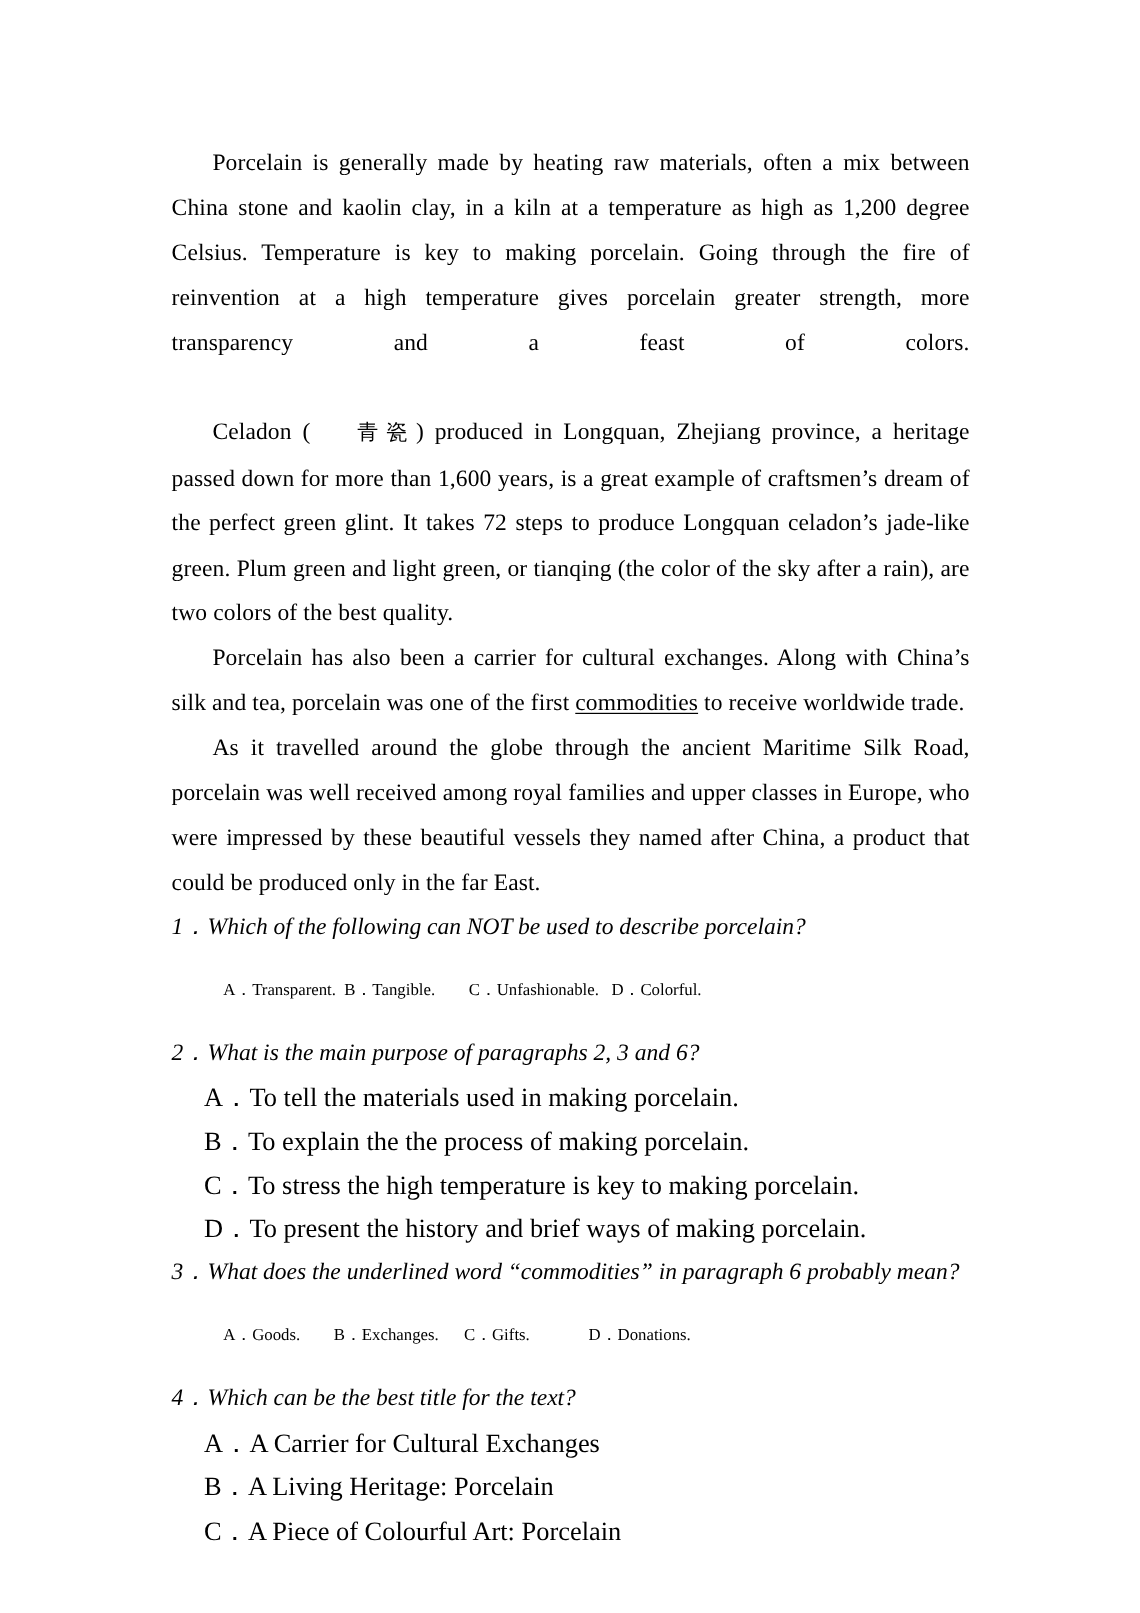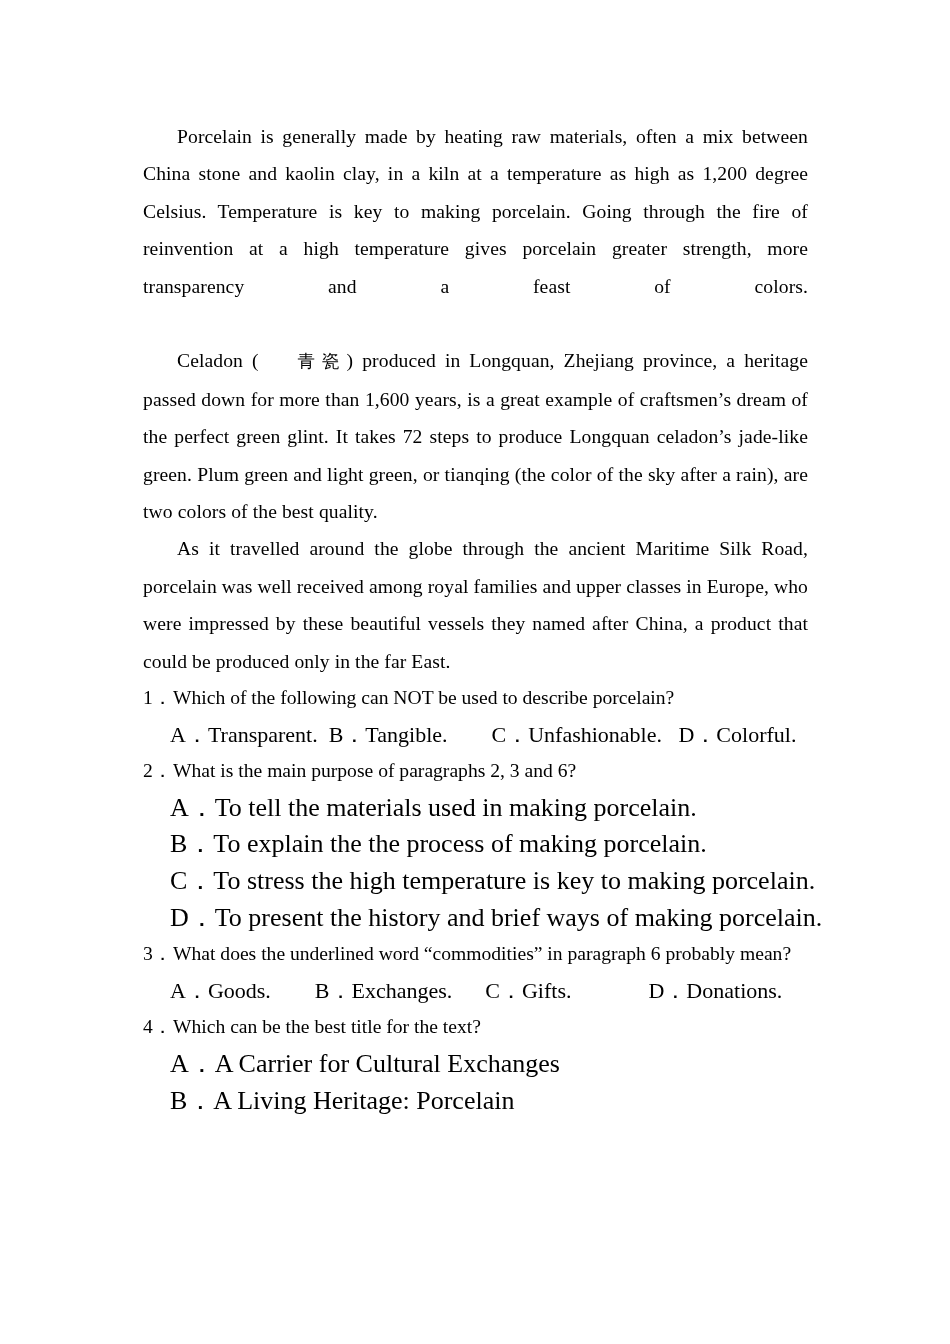--- a/index.html
+++ b/index.html
@@ -64,36 +64,37 @@
     margin-top: 0;
   }
   .q-block {
     margin: 0;
   }
   .q-stem {
     margin: 0;
     font-size: 19.6px;
     line-height: 36.6px;
     white-space: nowrap;
+    font-style: italic;
   }
   .q-num {
     display: inline-block;
     min-width: 30px;
   }
 
   .opt-row {
-    margin: 0;
-    font-size: 22px;
+    margin: 16px;
+    font-size: 14px;
     line-height: 36.6px;
     padding-left: 27px;
     white-space: pre;
   }
   .opt-stacked {
     margin: 0;
-    font-size: 26px;
+    font-size: 22px;
     line-height: 36.6px;
     padding-left: 27px;
     white-space: nowrap;
   }
   .opt-letter {
     display: inline-block;
   }
   .opt-text {
     display: inline-block;
   }
@@ -108,20 +109,23 @@
   <div class="doc-body">
 
     <p class="para">
       <span>Porcelain is generally made by heating raw materials, often a mix between China stone and kaolin clay, in a kiln at a temperature as high as 1,200 degree Celsius. Temperature is key to making porcelain. Going through the fire of reinvention at a high temperature gives porcelain greater strength, more transparency and a feast of colors.</span>
     </p>
 
     <p class="para no-stretch">
       <span>Celadon (</span><span class="cjk">青瓷</span><span>) produced in Longquan, Zhejiang province, a heritage passed down for more than 1,600 years, is a great example of craftsmen’s dream of the perfect green glint. It takes 72 steps to produce Longquan celadon’s jade-like green. Plum green and light green, or tianqing (the color of the sky after a rain), are two colors of the best quality.</span>
     </p>
 
+    <p class="para no-stretch">
+      <span>Porcelain has also been a carrier for cultural exchanges. Along with China’s silk and tea, porcelain was one of the first </span><span class="underlined">commodities</span><span> to receive worldwide trade.</span>
+    </p>
 
     <p class="para no-stretch">
       <span>As it travelled around the globe through the ancient Maritime Silk Road, porcelain was well received among royal families and upper classes in Europe, who were impressed by these beautiful vessels they named after China, a product that could be produced only in the far East.</span>
     </p>
 
     <div class="questions">
 
       <div class="q-block">
         <p class="q-stem"><span class="q-num">1．</span><span>Which of the following can NOT be used to describe porcelain?</span></p>
         <p class="opt-row">A．Transparent.  B．Tangible.        C．Unfashionable.   D．Colorful.</p>
@@ -137,17 +141,18 @@
 
       <div class="q-block">
         <p class="q-stem"><span class="q-num">3．</span><span>What does the underlined word “commodities” in paragraph 6 probably mean?</span></p>
         <p class="opt-row">A．Goods.        B．Exchanges.      C．Gifts.              D．Donations.</p>
       </div>
 
       <div class="q-block">
         <p class="q-stem"><span class="q-num">4．</span><span>Which can be the best title for the text?</span></p>
         <p class="opt-stacked"><span class="opt-letter">A．</span><span class="opt-text">A Carrier for Cultural Exchanges</span></p>
         <p class="opt-stacked"><span class="opt-letter">B．</span><span class="opt-text">A Living Heritage: Porcelain</span></p>
+        <p class="opt-stacked"><span class="opt-letter">C．</span><span class="opt-text">A Piece of Colourful Art: Porcelain</span></p>
       </div>
 
     </div>
   </div>
 </div>
 
 </body></html>

